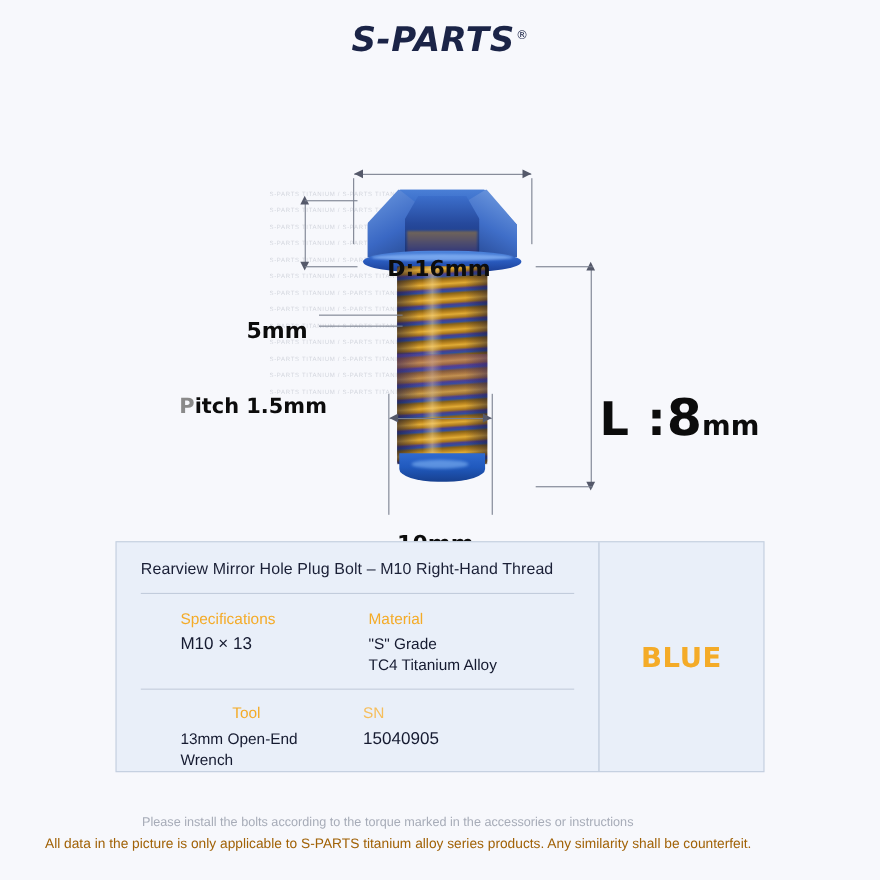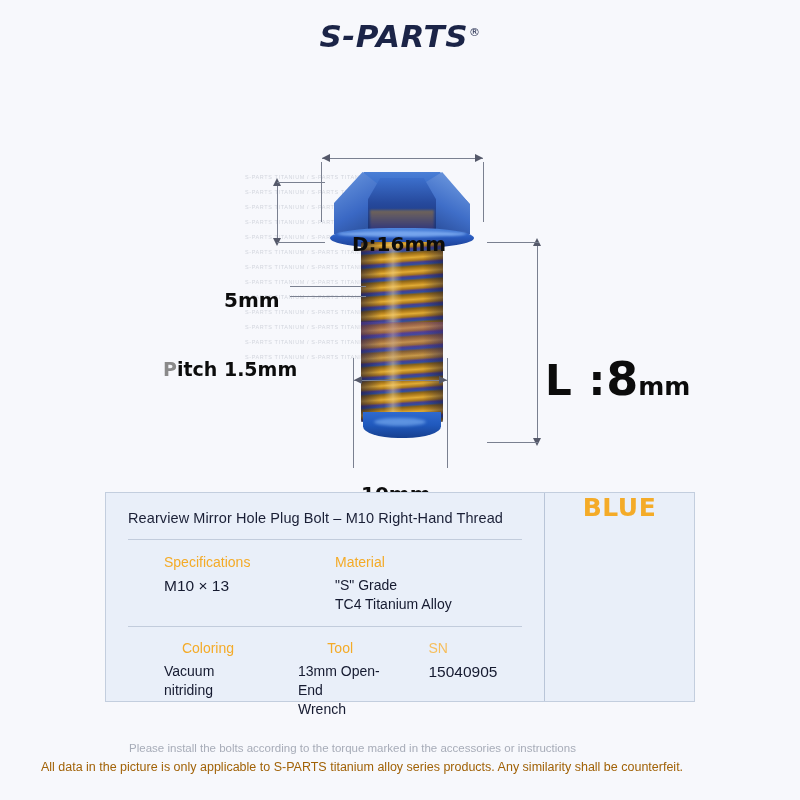--- a/index.html
+++ b/index.html
@@ -261,21 +261,21 @@
   .spec-main {
     width: 438px;
     box-sizing: border-box;
     padding: 0;
     position: relative;
   }
   .spec-color {
     flex: 1;
     border-left: 1px solid #b9c5d8;
     display: flex;
-    align-items: flex-start;
+    align-items: center;
     justify-content: center;
   }
   .color-name {
     font-family: "DejaVu Sans", sans-serif;
     font-weight: bold;
     font-size: 25px;
     color: #f4ab28;
     letter-spacing: 0.5px;
   }
 
@@ -428,24 +428,20 @@
       <div class="spec-cell cell-3">
         <div class="spec-key">Material</div>
         <div class="spec-val">"S" Grade</div>
         <div class="spec-val">TC4 Titanium Alloy</div>
       </div>
     </div>
 
     <div class="rule" style="margin-top:12px;"></div>
 
     <div class="spec-row row-2">
-      <div class="spec-cell cell-1">
-        <div class="spec-key">Coloring</div>
-        <div class="spec-val">Vacuum nitriding</div>
-      </div>
       <div class="spec-cell cell-2">
         <div class="spec-key">Tool</div>
         <div class="spec-val">13mm Open-End</div>
         <div class="spec-val">Wrench</div>
       </div>
       <div class="spec-cell cell-3">
         <div class="spec-key dim">SN</div>
         <div class="spec-val bold">15040905</div>
       </div>
     </div>

